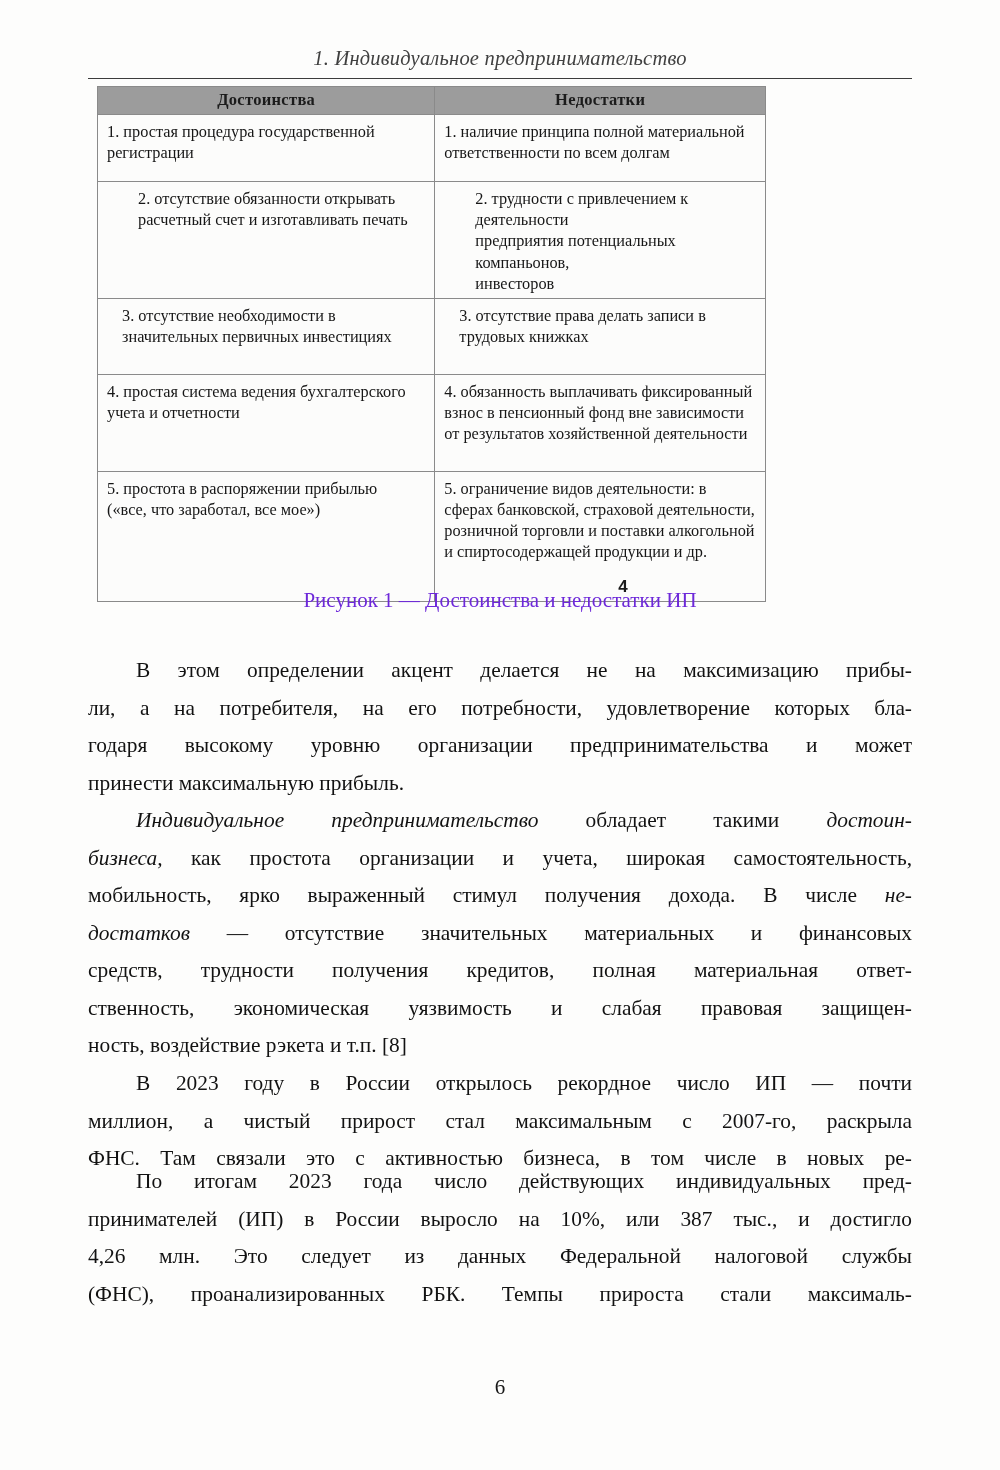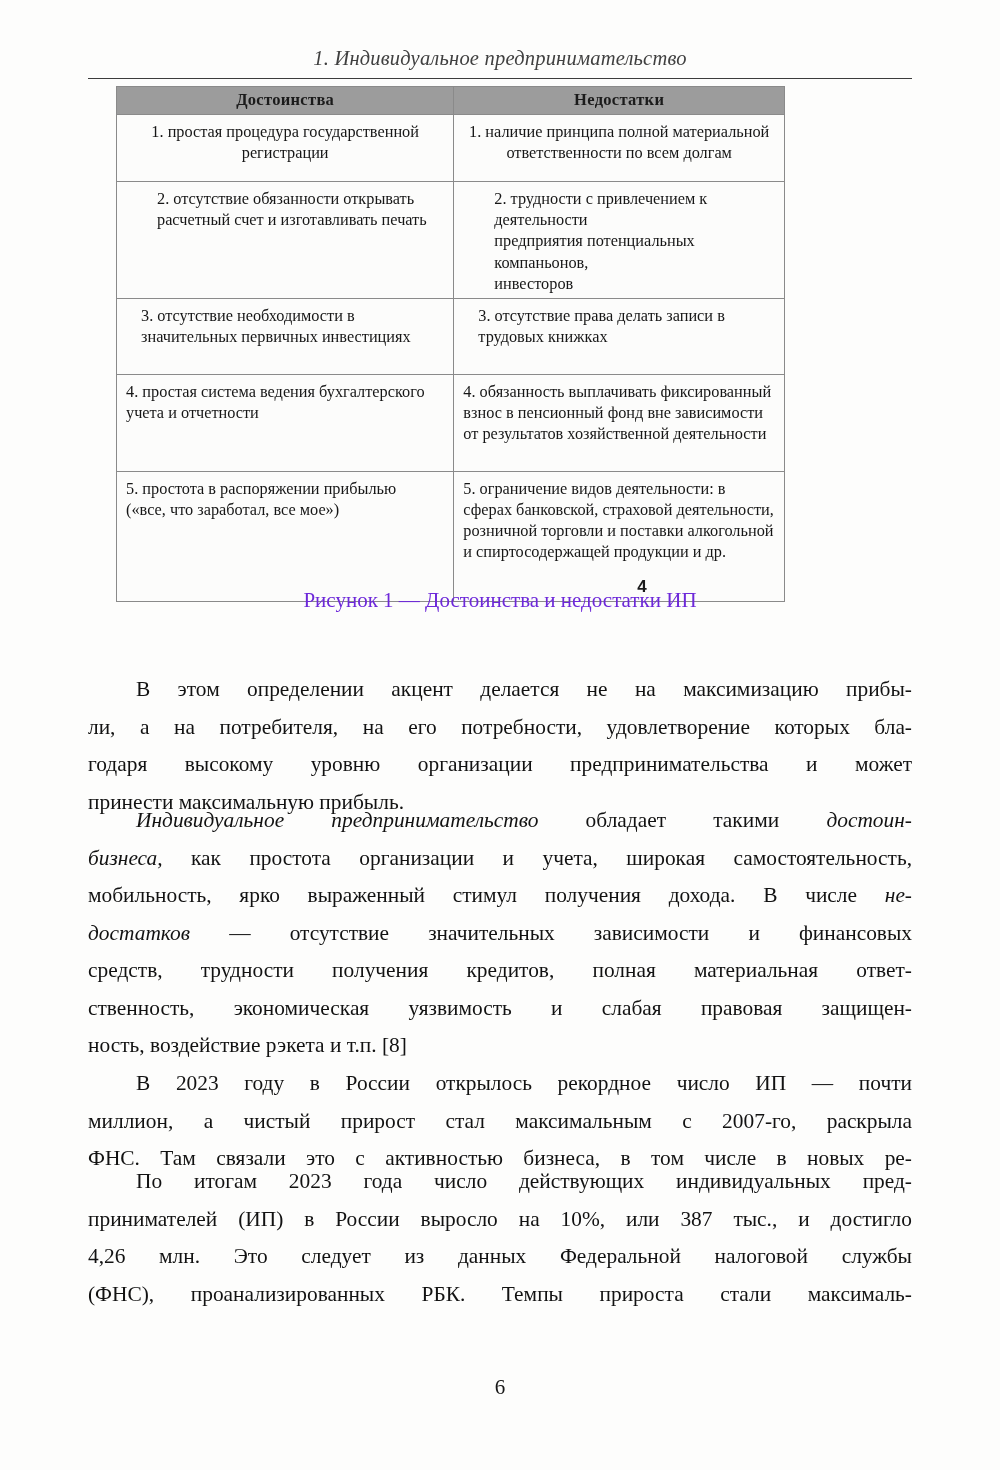--- a/index.html
+++ b/index.html
@@ -34,21 +34,21 @@
     left: 88px;
     top: 78px;
     width: 824px;
     height: 1px;
     background: #3c3c3c;
   }
 
   
   .fig-table {
     position: absolute;
-    left: 116px;
+    left: 97px;
     top: 86px;
     width: 669px;
     border: 1px solid #6e6e6e;
     border-collapse: collapse;
     background: #fcfcfb;
     table-layout: fixed;
   }
   .fig-table td, .fig-table th {
     border: 1px solid #8a8a8a;
     vertical-align: top;
@@ -64,21 +64,21 @@
     font-weight: bold;
     text-align: center;
     height: 22px;
     padding: 2px 4px 3px 4px;
     font-size: 16.5px;
     letter-spacing: 0.3px;
   }
   .col-a { width: 50.5%; }
   .col-b { width: 49.5%; }
 
-  .r1 td { height: 56px; text-align: center; }
+  .r1 td { height: 56px; }
   .r2 td { height: 85px; padding-left: 40px; }
   .r3 td { height: 65px; padding-left: 24px; }
   .r4 td { height: 86px; }
   .r5 td { height: 119px; position: relative; }
 
   .cell-line { display: block; }
 
   
   .artifact-4 {
     position: absolute;
@@ -211,35 +211,35 @@
           <span class="cell-line">розничной торговли и поставки алкогольной</span>
           <span class="cell-line">и спиртосодержащей продукции и др.</span>
           <span class="artifact-4">4</span>
         </td>
       </tr>
     </tbody>
   </table>
 
   <div class="fig-caption">Рисунок 1 — Достоинства и недостатки ИП</div>
 
-  <div class="body-block" style="top:652px;margin-top:19px;">
+  <div class="body-block" style="top:652px;">
     <p>
       <span class="ln indent">В этом определении акцент делается не на максимизацию прибы-</span>
       <span class="ln">ли, а на потребителя, на его потребности, удовлетворение которых бла-</span>
       <span class="ln">годаря высокому уровню организации предпринимательства и может</span>
       <span class="ln last">принести максимальную прибыль.</span>
     </p>
   </div>
 
   <div class="body-block" style="top:802px;">
     <p>
       <span class="ln indent"><i>Индивидуальное предпринимательство</i><span> обладает такими </span><i>достоин-</i></span>
       <span class="ln"><i>бизнеса,</i><span> как простота организации и учета, широкая самостоятельность,</span></span>
       <span class="ln"><span>мобильность, ярко выраженный стимул получения дохода. В числе </span><i>не-</i></span>
-      <span class="ln"><i>достатков</i><span> — отсутствие значительных зависимости и финансовых</span></span>
+      <span class="ln"><i>достатков</i><span> — отсутствие значительных материальных и финансовых</span></span>
       <span class="ln">средств, трудности получения кредитов, полная материальная ответ-</span>
       <span class="ln">ственность, экономическая уязвимость и слабая правовая защищен-</span>
       <span class="ln last">ность, воздействие рэкета и т.п. [8]</span>
     </p>
   </div>
 
   <div class="body-block" style="top:1065px;">
     <p>
       <span class="ln indent">В 2023 году в России открылось рекордное число ИП — почти</span>
       <span class="ln">миллион, а чистый прирост стал максимальным с 2007-го, раскрыла</span>

